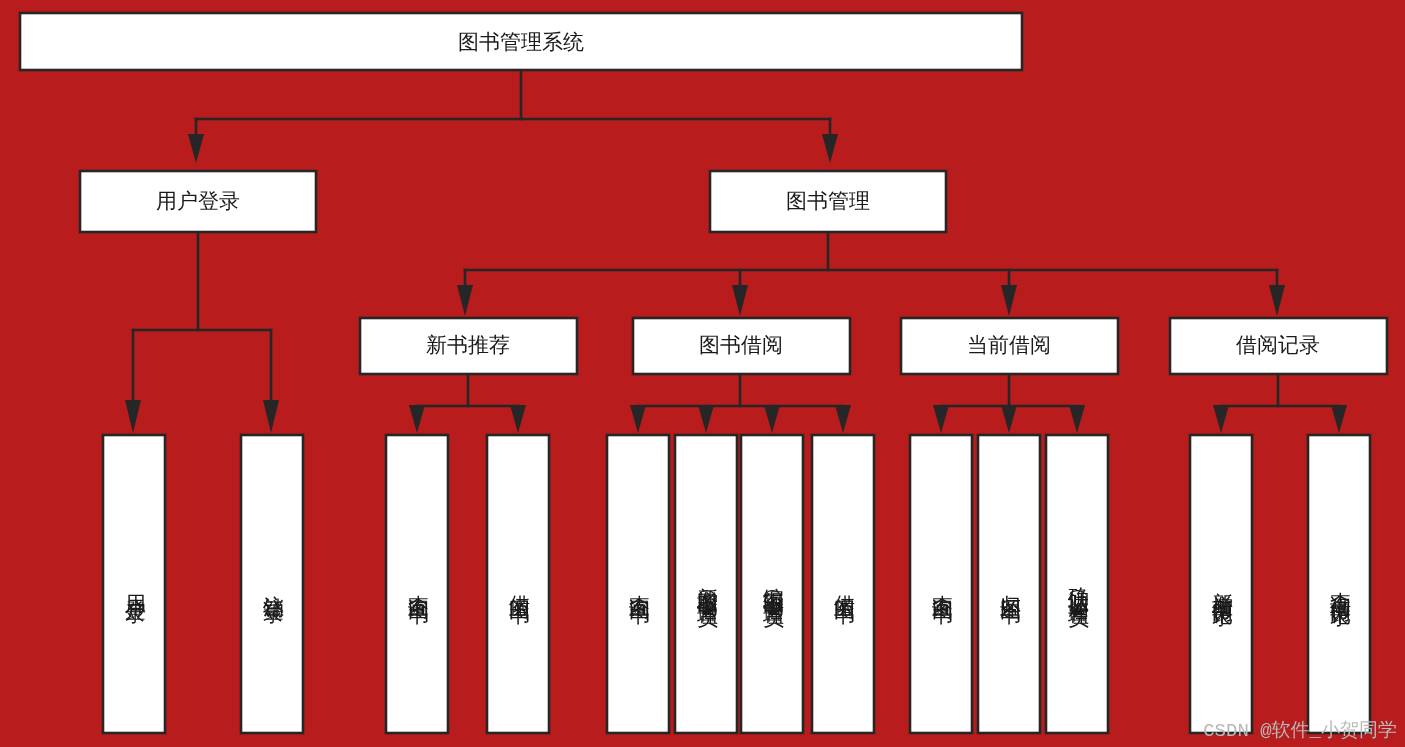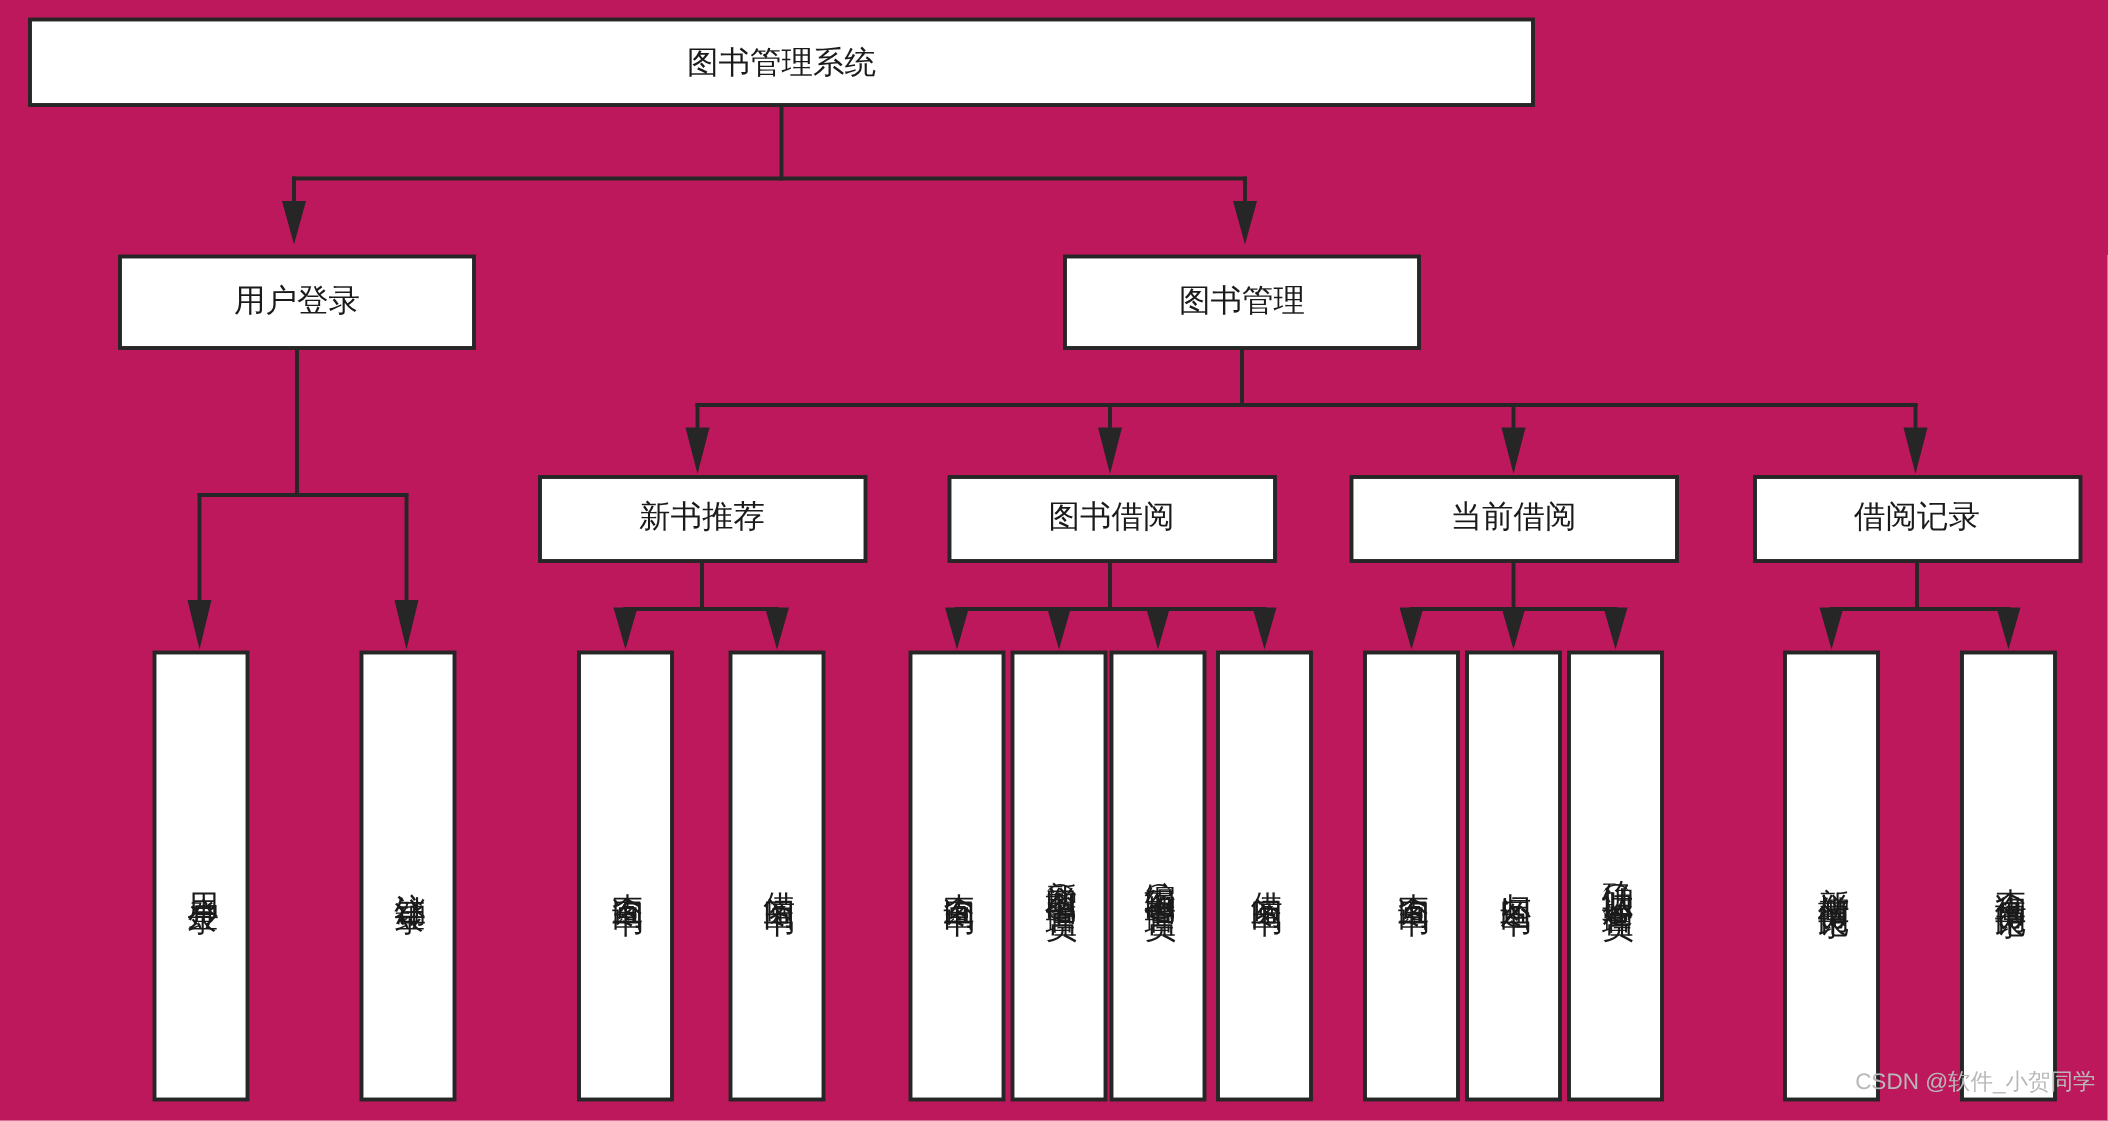--- a/index.html
+++ b/index.html
@@ -11,21 +11,21 @@
   body {
     width: 1405px;
     height: 747px;
     font-family: "Liberation Sans", "DejaVu Sans", sans-serif;
     overflow: hidden;
   }
   #diagram-root {
     position: relative;
     width: 1405px;
     height: 747px;
-    background: #be185d;
+    background: #b91c1c;
   }
   svg#flowchart {
     position: absolute;
     left: 0;
     top: 0;
     width: 1405px;
     height: 747px;
     display: block;
   }
   .node-rect {
@@ -55,23 +55,23 @@
     font-size: 21px;
     fill: #1a1a1a;
     writing-mode: vertical-rl;
     text-orientation: upright;
     letter-spacing: 3px;
     dominant-baseline: middle;
   }
   .watermark {
     position: absolute;
     right: 8px;
-    bottom: 16px;
-    font-family: Liberation Sans, sans-serif;
-    font-size: 15px;
+    bottom: 4px;
+    font-family: Liberation Mono, monospace;
+    font-size: 19px;
     color: #b8b8b8;
     white-space: nowrap;
     user-select: none;
   }
 </style>
 </head>
 <body>
 
 <div id="diagram-root">
 

